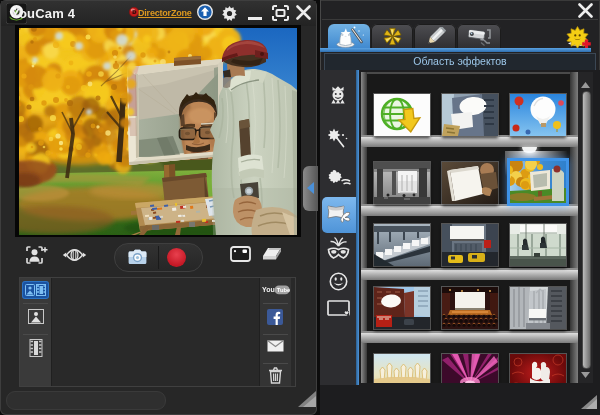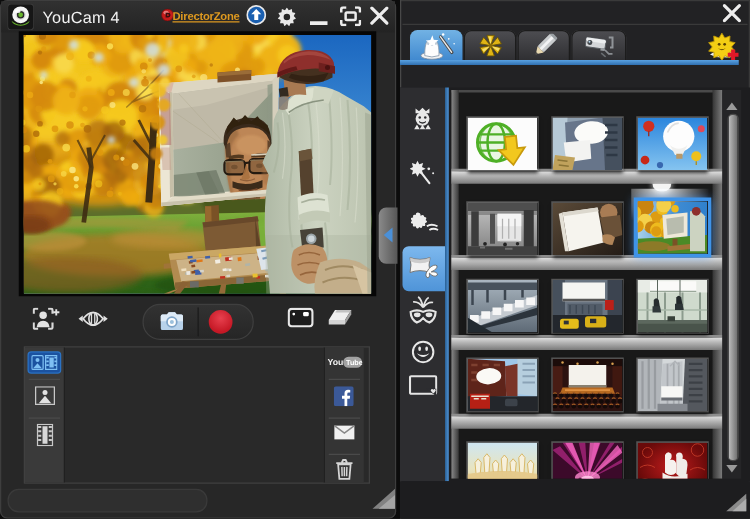--- a/index.html
+++ b/index.html
@@ -1,20 +1,20 @@
 <!DOCTYPE html>
 <html><head><meta charset="utf-8">
 <style>
 html,body{margin:0;padding:0}
 body{width:600px;height:415px;background:#0c0c0c;font-family:"Liberation Sans",sans-serif;position:relative;overflow:hidden}
 #lw{position:absolute;left:0;top:0;width:317px;height:415px;background:#272727;border-radius:6px;box-shadow:inset 0 0 0 1px #3e3e3e}
 
 #tb{position:absolute;left:1px;top:1px;width:315px;height:25px;background:linear-gradient(#313131,#232323)}
 #logo{position:absolute;left:5px;top:2px}
-#ttl{position:absolute;left:33px;top:5px;font-size:13px;font-weight:normal;color:#f2f2f2;letter-spacing:.2px}
+#ttl{position:absolute;left:10px;top:5px;font-size:13px;font-weight:bold;color:#f2f2f2;letter-spacing:.2px}
 #dzdot{position:absolute;left:128px;top:6px}
 #dz{position:absolute;left:137px;top:7px;font-size:9px;font-weight:bold;letter-spacing:-0.2px;color:#dc9820;text-decoration:underline}
 .tbi{position:absolute;top:0}
 
 #pvf{position:absolute;left:15px;top:25px;width:286px;height:212px;background:#060606}
 #pv{position:absolute;left:19px;top:28px;width:278px;height:207px}
 
 .ctl{position:absolute}
 #pill{position:absolute;left:114px;top:243px;width:87px;height:27px;background:linear-gradient(#323232,#262626);border:1px solid #3f3f3f;border-radius:14px}
 #pill .div{position:absolute;left:43px;top:2px;width:1px;height:23px;background:#1a1a1a}
@@ -882,20 +882,21 @@
   </div>
   <svg id="emo" width="28" height="23" viewBox="0 0 28 23">
     <path d="M3 17.5 Q8 14 14 15 Q20 14 25 17.5 Q20 20.5 14 19.8 Q8 20.5 3 17.5 Z" fill="#eceff2"></path>
     <path d="M12.5 0.5 L14.8 4.4 L19 2.8 L18.7 7.2 L23.1 8.1 L20.2 11.5 L23.1 14.9 L18.7 15.8 L19 20.2 L14.8 18.6 L12.5 22.3 L10.2 18.6 L6 20.2 L6.3 15.8 L1.9 14.9 L4.8 11.5 L1.9 8.1 L6.3 7.2 L6 2.8 L10.2 4.4 Z" fill="#f4ce14" stroke="#c09a08" stroke-width=".7"></path>
     <circle cx="10.3" cy="9.4" r="1.1" fill="#5a4000"></circle>
       <circle cx="14.7" cy="9.4" r="1.1" fill="#5a4000"></circle>
     <path d="M9.2 12.2 Q12.5 16 15.8 12.2 Q12.5 14.6 9.2 12.2Z" fill="#5a4000"></path>
     <path d="M21.5 13.5 L21.5 22 M17.2 17.8 L25.8 17.8" stroke="#e01828" stroke-width="3.2"></path>
   </svg>
   <div id="bluebar"></div>
+  <div id="ehead">Область эффектов</div>
 
   <div id="rcontent">
     <div id="cats">
       <div id="catsel"></div>
       <svg style="position:absolute;left:8px;top:15px" width="20" height="19" viewBox="0 0 18 17">
         <path d="M4 5 L4 1.5 L6.5 3.5 L9 1 L11.5 3.5 L14 1.5 L14 5 Z" fill="#e8e8e8"></path>
         <circle cx="9" cy="9" r="5" fill="#e8e8e8"></circle>
         <circle cx="7" cy="8" r=".9" fill="#2d2d30"></circle>
           <circle cx="11" cy="8" r=".9" fill="#2d2d30"></circle>
         <path d="M6.5 10.5 Q9 12.5 11.5 10.5 L11.5 11.5 Q9 13.5 6.5 11.5Z" fill="#2d2d30"></path>

